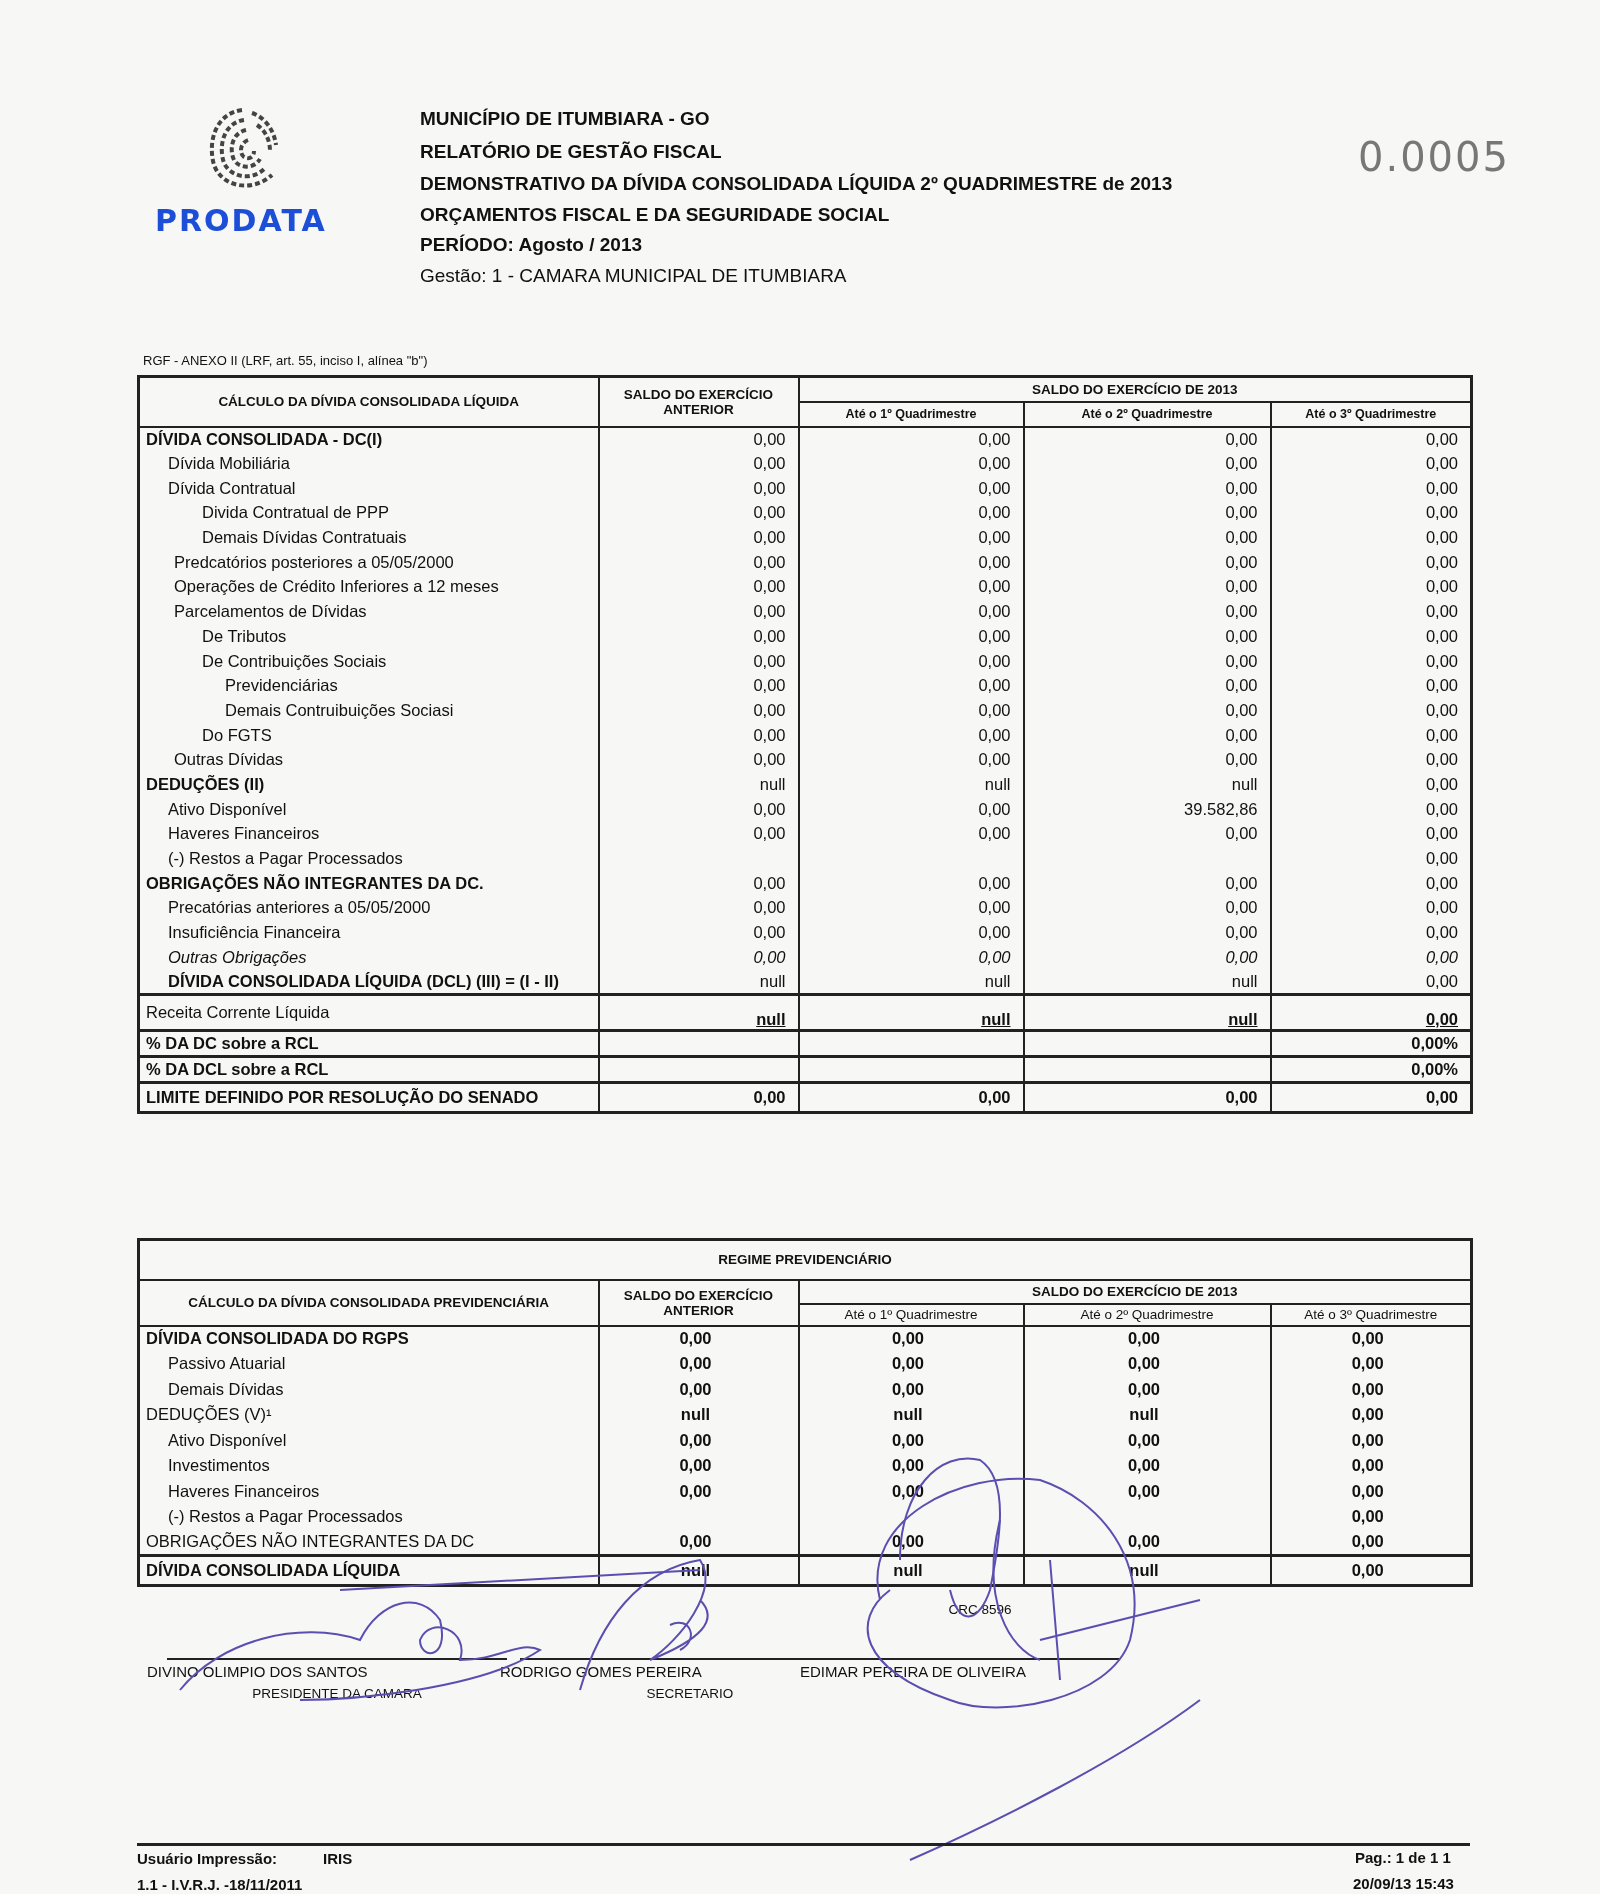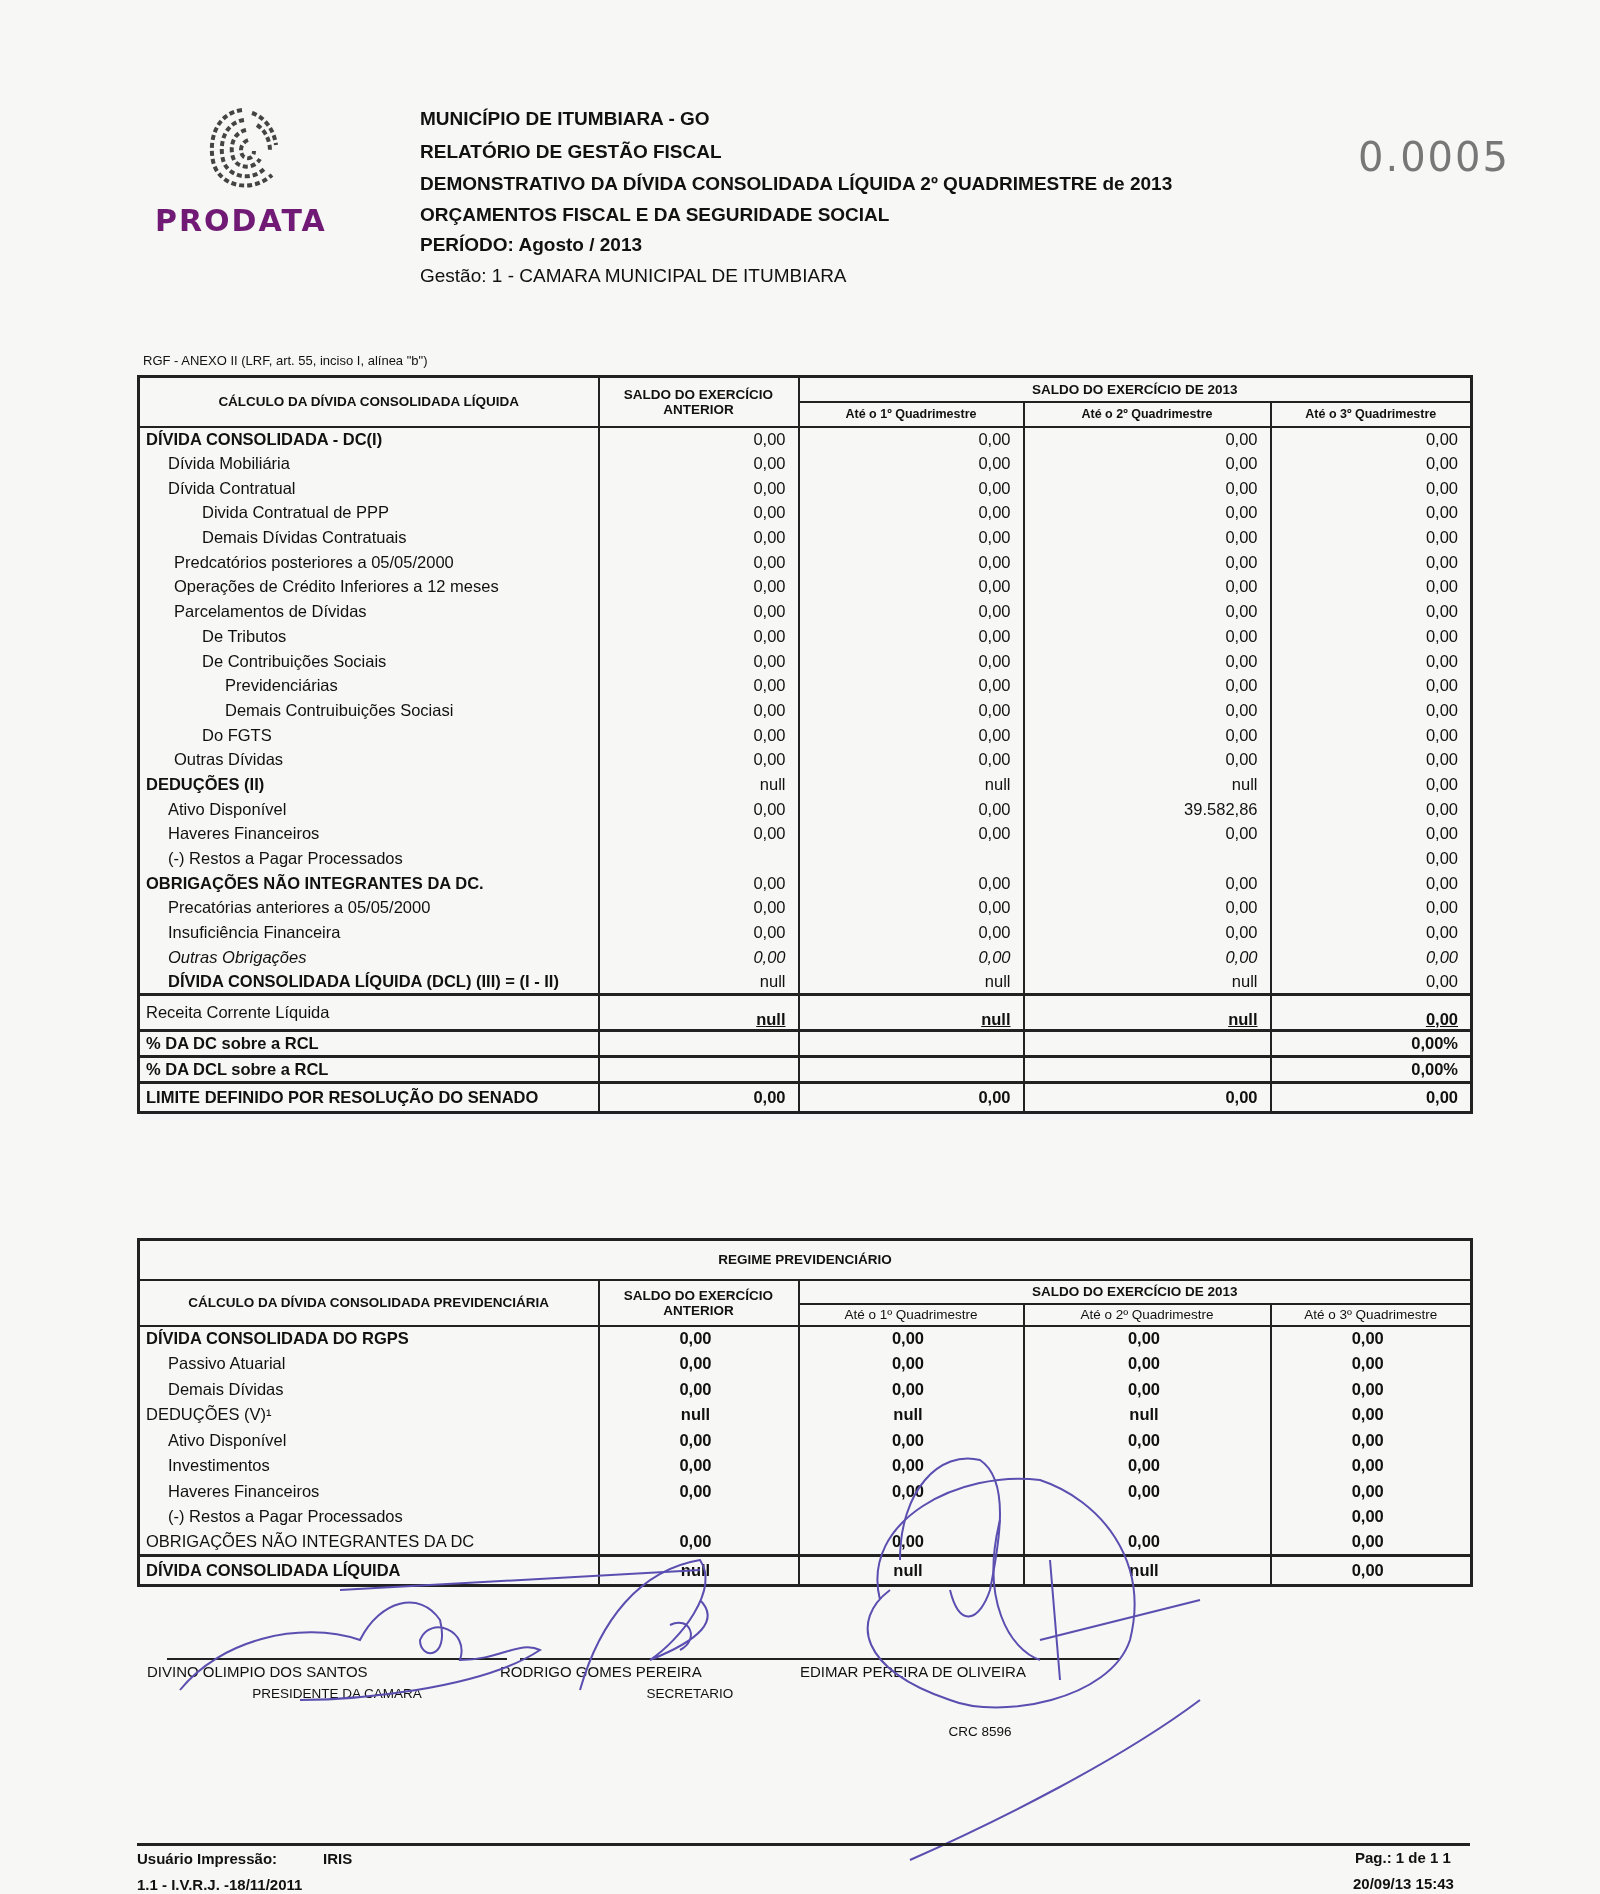--- a/index.html
+++ b/index.html
@@ -5,21 +5,21 @@
   html, body { margin: 0; padding: 0; }
   body {
     width: 1600px; height: 1894px; position: relative; overflow: hidden;
     background: #f7f7f5; color: #111;
     font-family: "Liberation Sans", sans-serif;
   }
   .abs { position: absolute; }
   
   .logo { left: 150px; top: 105px; width: 200px; height: 135px; }
   .logo-mark { position: absolute; left: 52px; top: 0; width: 80px; height: 90px; }
-  .logo-text { position: absolute; left: 5px; top: 98px; font-size: 30px; font-weight: bold; letter-spacing: 2px; color: #701a75; font-family: "DejaVu Sans", sans-serif; }
+  .logo-text { position: absolute; left: 5px; top: 98px; font-size: 30px; font-weight: bold; letter-spacing: 2px; color: #1d4ed8; font-family: "DejaVu Sans", sans-serif; }
   
   .hdr { left: 420px; width: 1000px; text-align: left; font-size: 19px; font-weight: bold; }
   .hdr-gestao { font-weight: normal; }
   .stamp { left: 1358px; top: 134px; font-size: 40px; color: #777; letter-spacing: 2px; font-family: "DejaVu Sans", sans-serif; font-weight: normal; }
   .anexo { left: 143px; top: 353px; font-size: 13px; }
   
   table.rpt { position: absolute; border-collapse: collapse; table-layout: fixed; border: 3px solid #222; }
   table.rpt td, table.rpt th { padding: 0 6px; font-size: 16.5px; white-space: nowrap; overflow: hidden; }
   table.rpt th { font-size: 13.5px; font-weight: bold; text-align: center; border: 2px solid #222; }
   table.rpt td.num { text-align: right; padding-right: 12px; border-left: 2px solid #222; border-right: 2px solid #222; }
@@ -384,21 +384,21 @@
 <div class="abs sigline" style="left:167px;top:1658px;width:340px"></div>
 <div class="abs signame" style="left:147px;top:1663px;width:380px">DIVINO OLIMPIO DOS SANTOS</div>
 <div class="abs sigrole" style="left:147px;top:1686px;width:380px">PRESIDENTE DA CAMARA</div>
 
 <div class="abs sigline" style="left:520px;top:1658px;width:340px"></div>
 <div class="abs signame" style="left:500px;top:1663px;width:380px">RODRIGO GOMES PEREIRA</div>
 <div class="abs sigrole" style="left:500px;top:1686px;width:380px">SECRETARIO</div>
 
 <div class="abs sigline" style="left:840px;top:1658px;width:280px"></div>
 <div class="abs signame" style="left:800px;top:1663px;width:360px">EDIMAR PEREIRA DE OLIVEIRA</div>
-<div class="abs sigrole" style="left:800px;top:1724px;width:360px">CRC 8596</div>
+<div class="abs sigrole" style="left:800px;top:1602px;width:360px">CRC 8596</div>
 
 <svg class="abs sig-svg" viewBox="0 0 1600 1894">
   <g fill="none" stroke="#5a4fb0" stroke-width="2">
     <path d="M180 1690 C220 1640 300 1620 360 1640 C380 1600 420 1590 440 1620 C450 1660 420 1660 420 1640 C430 1615 470 1630 460 1660 C500 1660 520 1640 540 1650 C480 1690 350 1700 300 1700"></path>
     <path d="M580 1690 C600 1620 640 1570 700 1560 C720 1590 680 1640 650 1660 C700 1640 720 1620 700 1600 M670 1625 C690 1615 700 1640 680 1650"></path>
     <path d="M880 1600 C860 1520 960 1470 1040 1480 C1100 1500 1150 1560 1130 1640 C1110 1700 1000 1720 950 1700 C860 1670 850 1620 890 1590 M1000 1520 C980 1600 1010 1650 1040 1660 M1050 1560 L1060 1680 M910 1860 C1000 1820 1120 1760 1200 1700 M1040 1640 L1200 1600"></path>
     <path d="M900 1560 C900 1490 940 1450 980 1460 C1010 1480 1000 1540 990 1590 C980 1620 960 1630 950 1590"></path>
     <path d="M340 1590 L700 1570"></path>
   </g>
 </svg>

